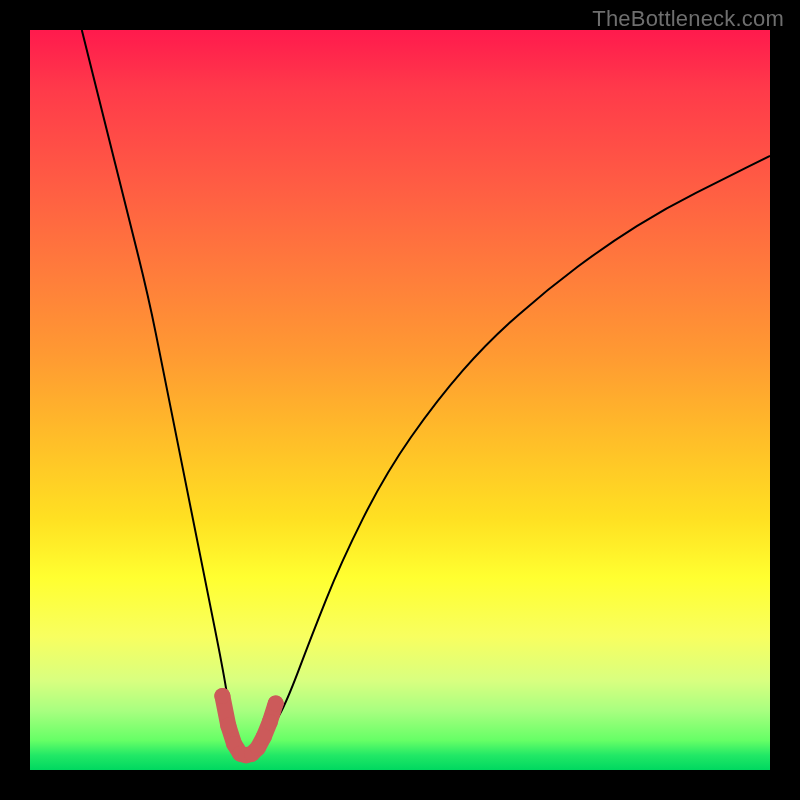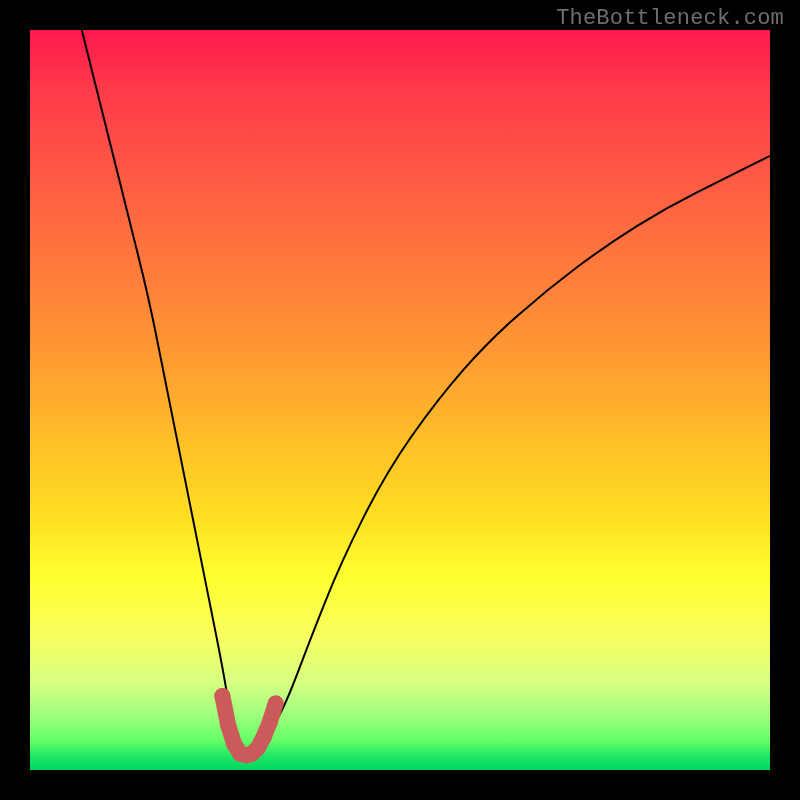--- a/index.html
+++ b/index.html
@@ -45,21 +45,20 @@
     );
   }
   .watermark {
     position: absolute;
     top: 6px;
     right: 16px;
     color: #6e6e6e;
     font-size: 22px;
     letter-spacing: 0.2px;
     font-weight: 500;
-    font-family: Liberation Mono, monospace;
   }
   svg.curves {
     position: absolute;
     left: 0;
     top: 0;
     width: 740px;
     height: 740px;
   }
 </style>
 </head>

